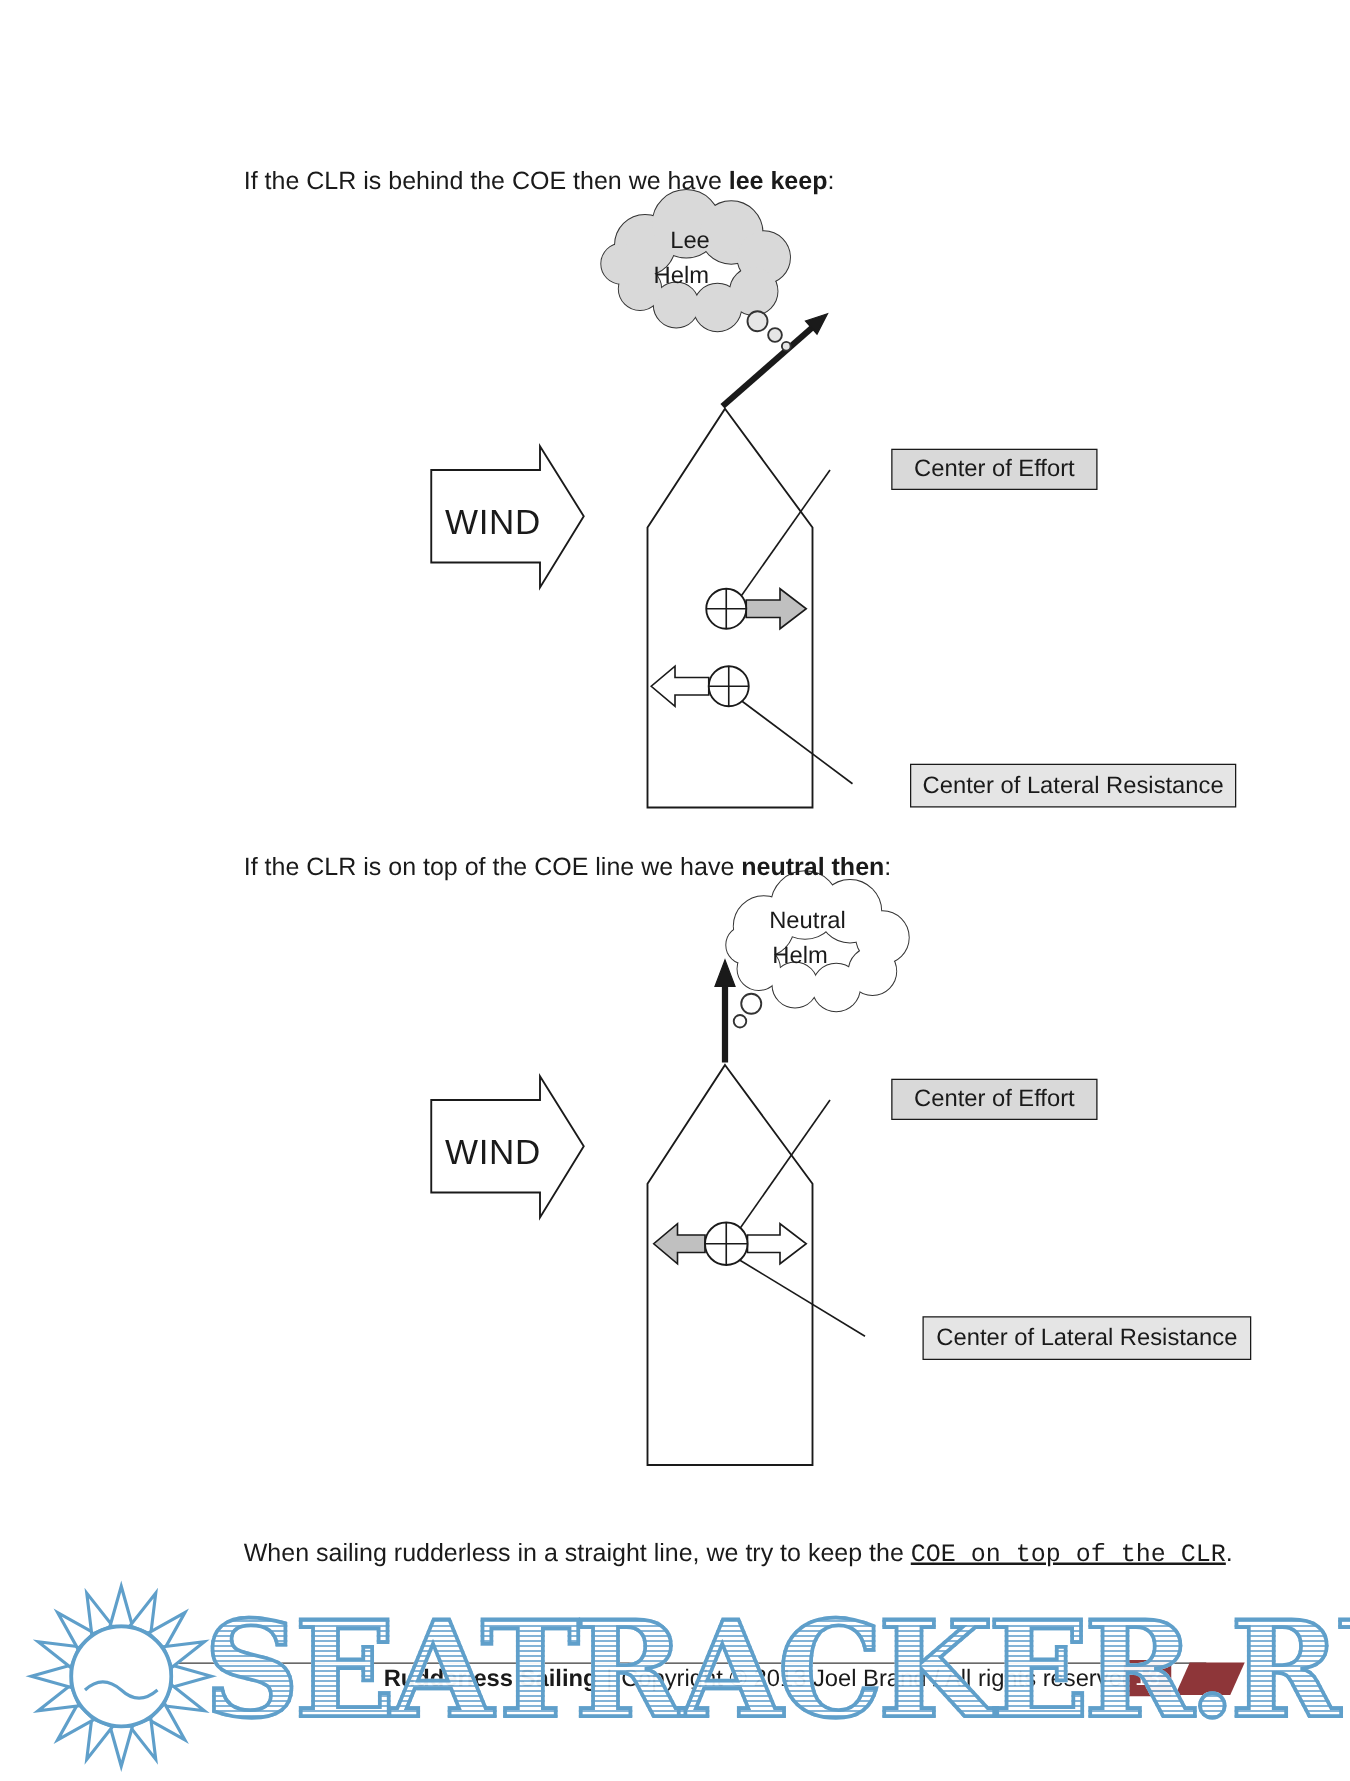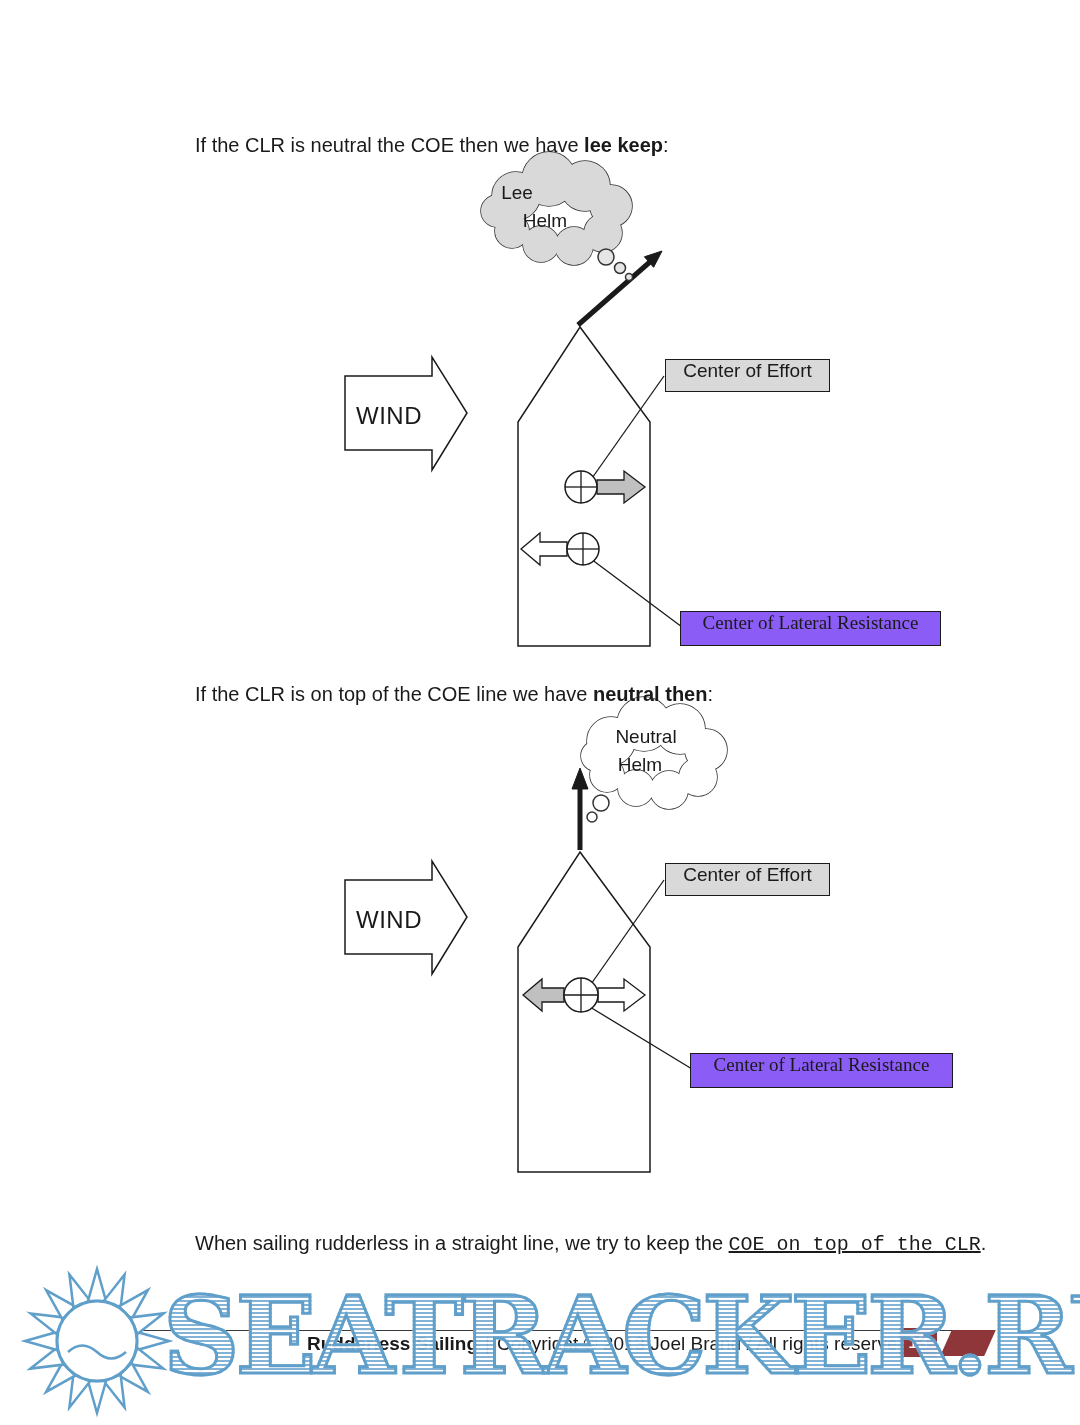--- a/index.html
+++ b/index.html
@@ -8,26 +8,26 @@
     width:1080px; height:1425px; position:relative; overflow:hidden;
     font-family:"Liberation Sans", sans-serif; color:#1a1a1a;
   }
   .para { position:absolute; font-size:20px; line-height:1.3; z-index:3; white-space:nowrap; }
   .b { font-weight:bold; }
   .u { text-decoration:underline;font-family:Liberation Mono, monospace; }
   svg.layer { position:absolute; left:0; top:0; z-index:1; }
   svg.toplayer { position:absolute; left:0; top:0; z-index:6; pointer-events:none; }
   .label-box {
     position:absolute; border:1.6px solid #1a1a1a; z-index:3;
-    display:flex; justify-content:center; font-size:19px;
+    display:flex; align-items:center; justify-content:center; font-size:19px;margin-left:48px;
   }
   .fill-gray { background:#d9d9d9; }
-  .fill-white { background:#8b5cf6;font-family:Liberation Serif, serif; }
+  .fill-white { background:#e5e5e5; }
   .cloud-text { position:absolute; z-index:3; font-size:19px; text-align:center; }
-  .wind-label { position:absolute; z-index:3; font-size:24px; letter-spacing:0.5px; }
+  .wind-label { position:absolute; z-index:3; font-size:28px; letter-spacing:0.5px; }
   .footer-rule { position:absolute; left:114px; top:1330px; width:851px; border-top:1.4px solid #3a3a3a; z-index:2; }
   .footer-text { position:absolute; left:135px; right:0; top:1333px; text-align:center; font-size:19px; z-index:2; white-space:nowrap; }
   .footer-text .sep { margin:0 7px; }
   .page-badge {
     position:absolute; left:899px; top:1328px; width:38px; height:29px; z-index:2;
     background:#8e3639; color:#ffffff; font-size:18px;
     display:flex; align-items:center; justify-content:center;
   }
   .footer-accent {
     position:absolute; left:946px; top:1330px; width:44px; height:26px; z-index:2;
@@ -137,23 +137,23 @@
         <circle cx="636" cy="788" r="18"></circle>
           <circle cx="607" cy="775" r="17"></circle>
           <circle cx="596" cy="756" r="15"></circle>
       </g>
       <circle cx="601" cy="803" r="8"></circle>
       <circle cx="592" cy="817" r="5"></circle>
     </g>
   </g>
 </svg>
 
-<p class="para" style="left:195px; top:132px;"><span>If the CLR is neutral the COE then we have </span><span class="b">lee keep</span><span>:</span></p>
-
-<div class="cloud-text" style="left:475px; top:182px; width:84px;">Lee</div>
+<p class="para" style="left:195px; top:132px;"><span>If the CLR is behind the COE then we have </span><span class="b">lee keep</span><span>:</span></p>
+
+<div class="cloud-text" style="left:510px; top:182px; width:84px;">Lee</div>
 <div class="cloud-text" style="left:503px; top:210px; width:84px;">Helm</div>
 
 <div class="wind-label" style="left:356px; top:402px;">WIND</div>
 
 <div class="label-box fill-gray" style="left:665px; top:359px; width:165px; height:33px;">
     <span>Center of Effort</span>
   </div>
 
 <div class="label-box fill-white" style="left:680px; top:611px; width:261px; height:35px;">
     <span>Center of Lateral Resistance</span>

